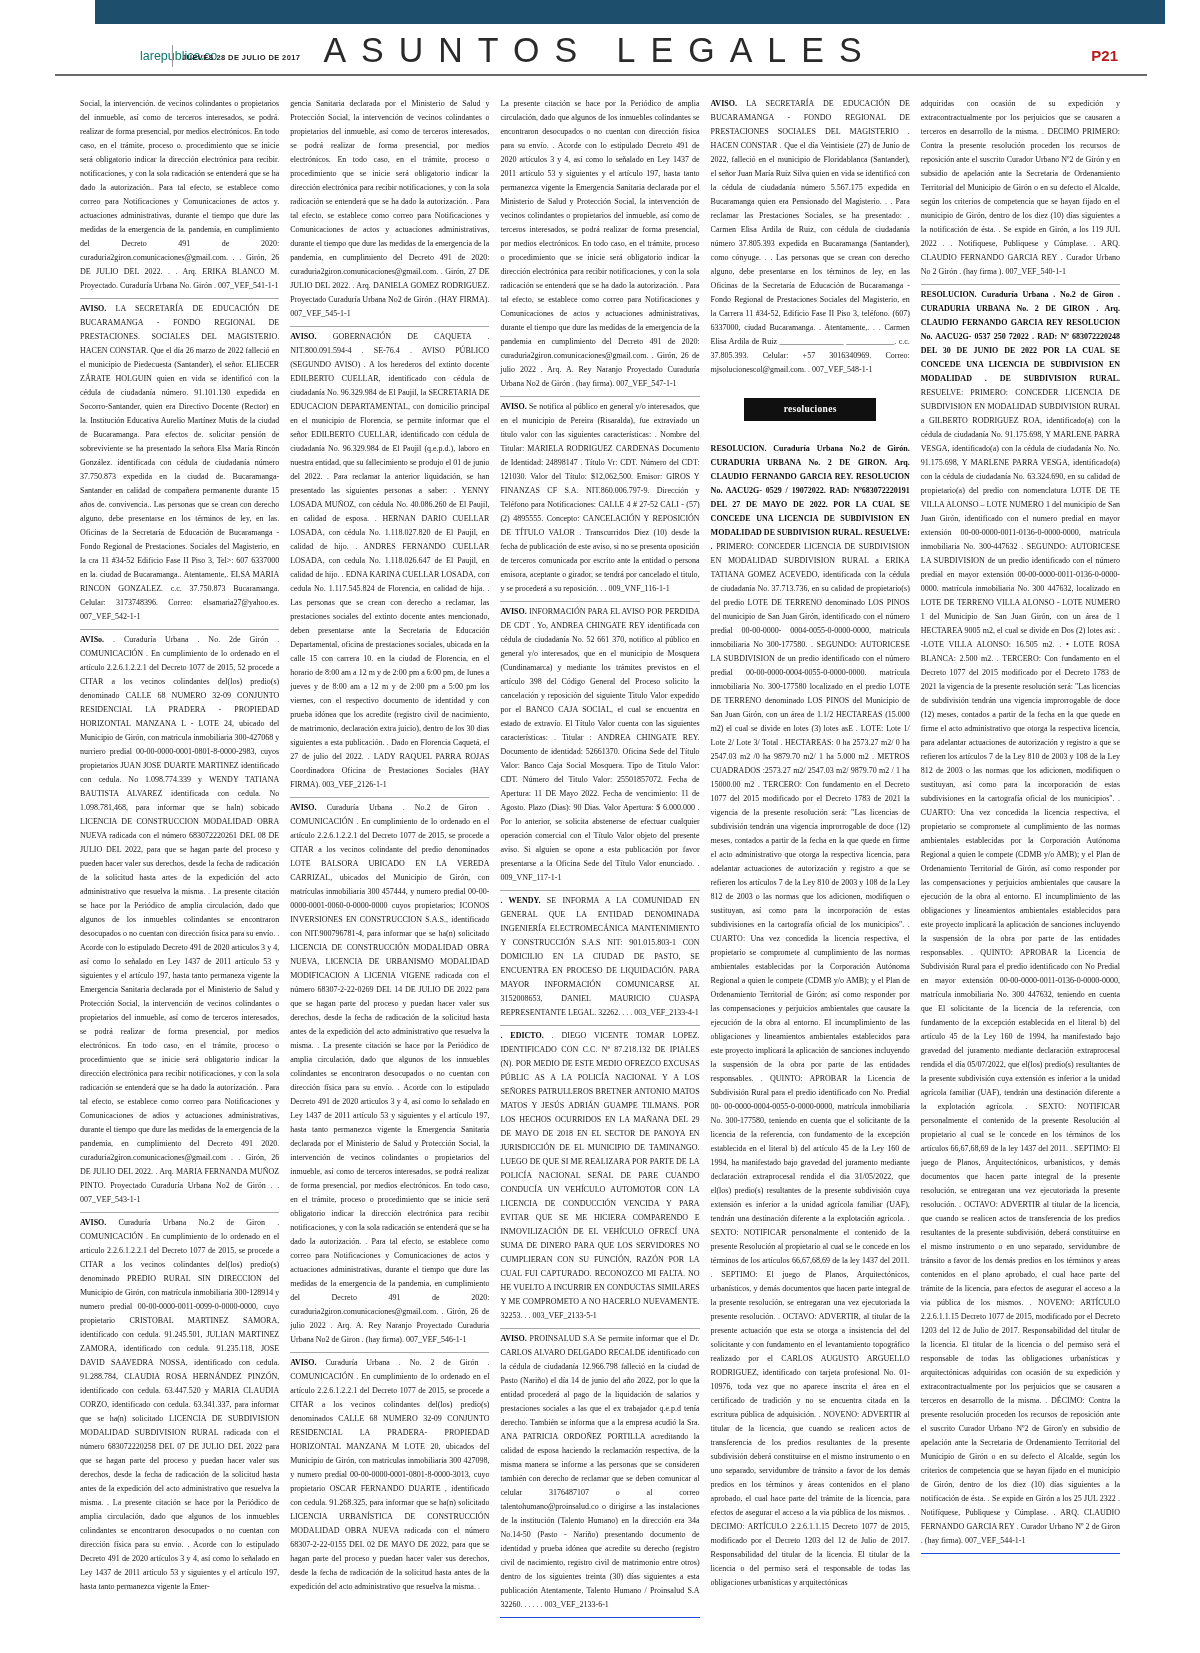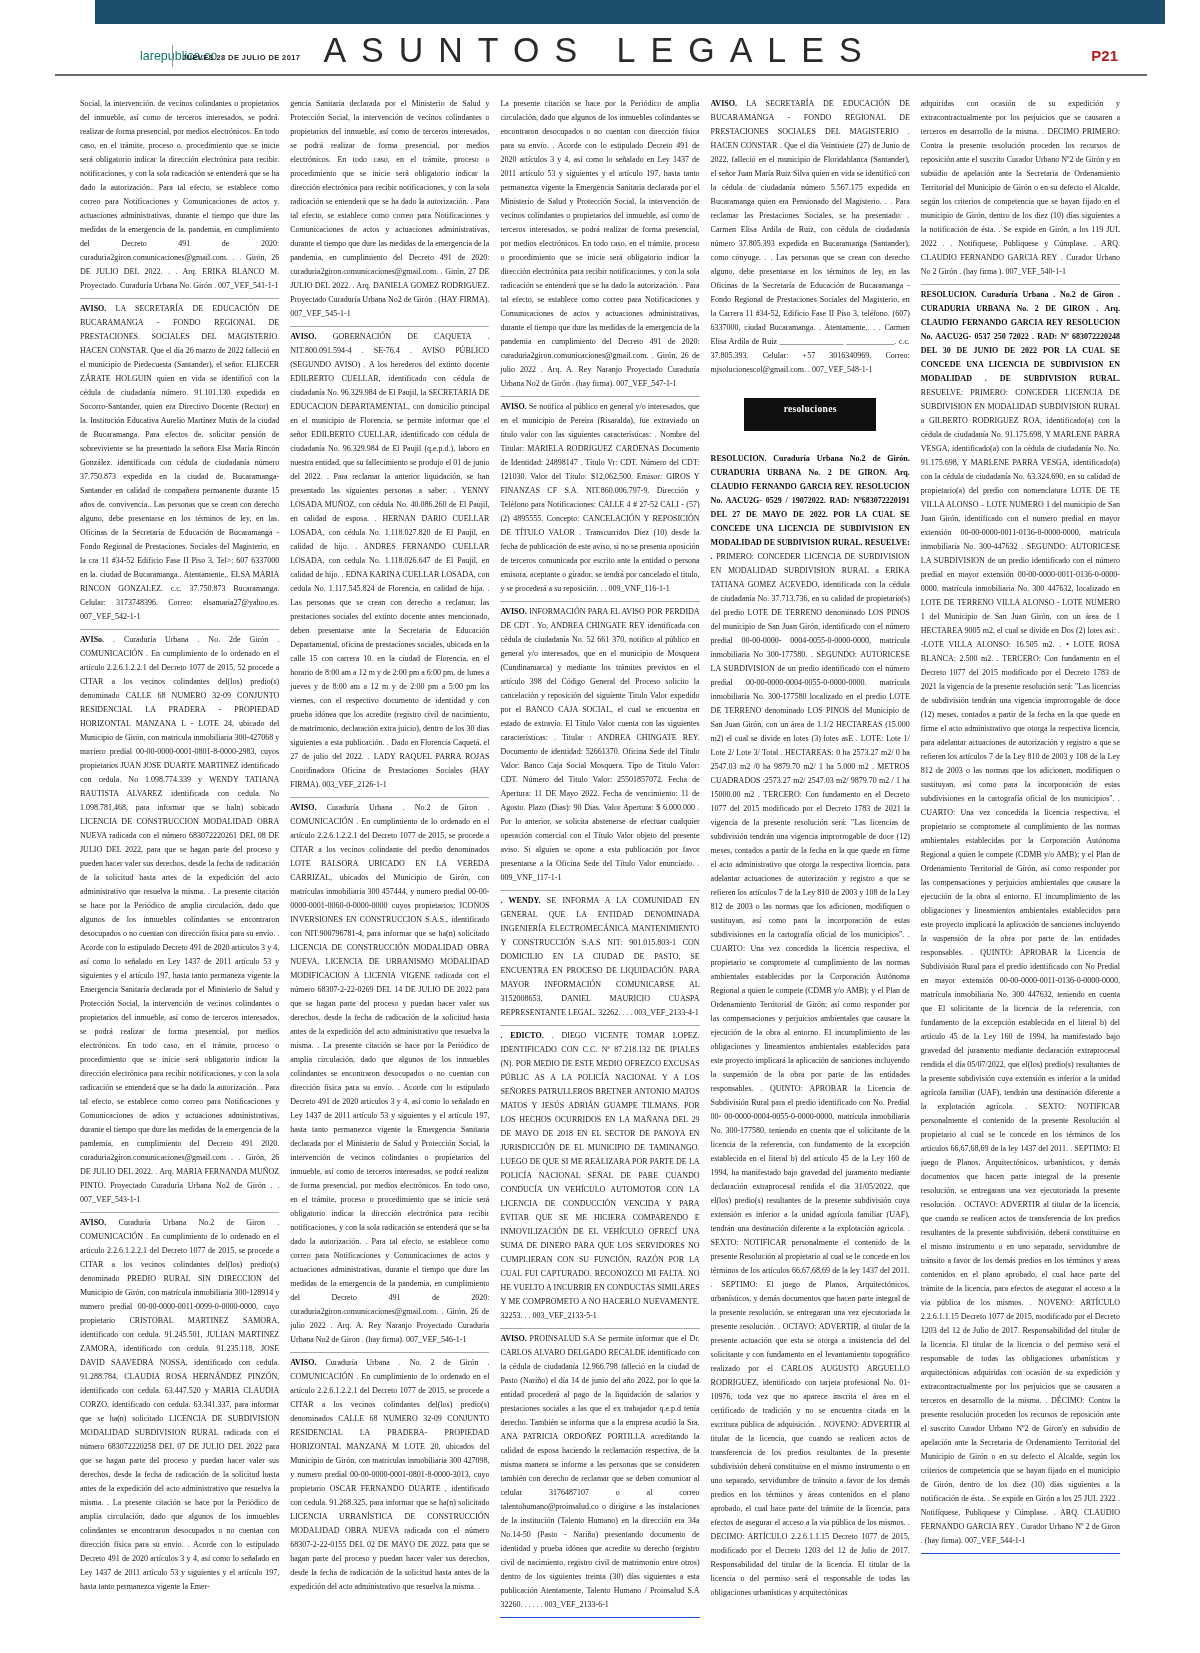--- a/index.html
+++ b/index.html
@@ -16,21 +16,21 @@
   .header-rule{position:absolute;top:74px;left:55px;width:1092px;border-top:2px solid #6b6b6b;}
   
   .columns{position:absolute;top:94px;left:80px;width:1040px;height:1556px;display:flex;gap:11px;}
   .col{flex:1 1 0;overflow:hidden;font-size:8px;line-height:14px;text-align:justify;
        overflow-wrap:break-word;hyphens:auto;font-family:Liberation Serif, serif;}
   .notice{padding:3px 0 5px;}
   .notice.ruled{border-top:1px solid #a8a8a8;}
   .notice.rule-after{border-bottom:1px solid #1d4ed8;}
   .notice b{font-weight:bold;color:#0d0d0d;}
   .badge{color:#fff;font-weight:bold;font-size:9.5px;letter-spacing:.3px;text-align:center;
-         width:66%;margin:16px auto 18px;padding:4px 0 15px;}
+         width:66%;margin:16px auto 18px;padding:4px 0 5px;}
 </style>
 </head>
 <body>
 
 <div class="page">
   <div class="topbar" style="background: rgb(29, 78, 108);"></div>
   <span class="brand">larepublica.co</span>
   <span class="mh-divider"></span>
   <span class="date">JUEVES 28 DE JULIO DE 2017</span>
   <div class="title">ASUNTOS LEGALES</div>

